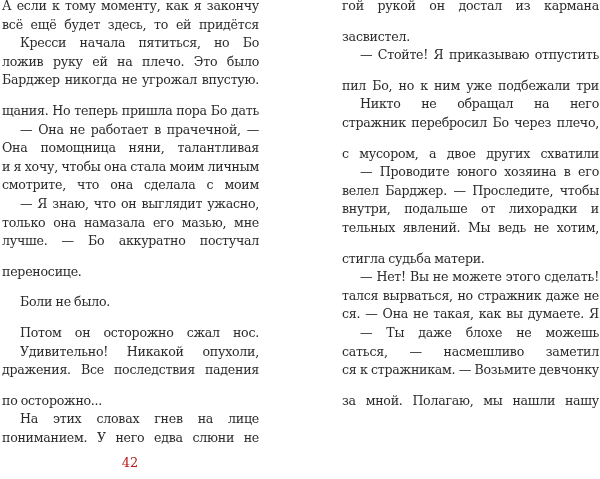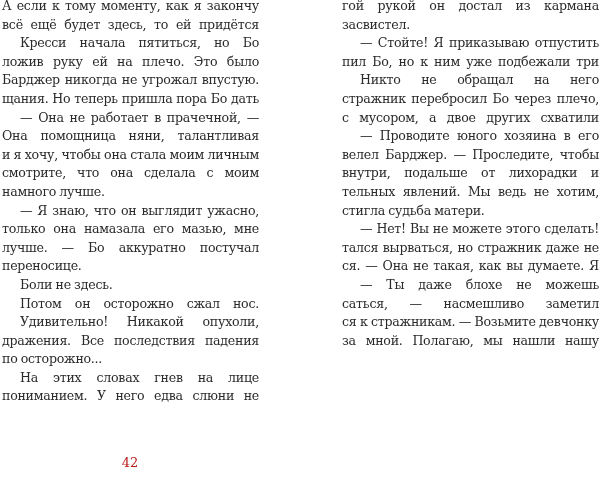--- a/index.html
+++ b/index.html
@@ -40,21 +40,21 @@
       left: 42px;
       width: 257px;
     }
     .line-wrap {
       display: block;
       text-align: justify;
       text-align-last: justify;
       overflow: hidden;
       height: 18.6px;
     }
-    .line-wrap.last { text-align-last: left; }
+    .line-wrap.last { text-align-last: left; margin-top: 12px; }
     .line-wrap.indent { padding-left: 18px; }
 
     .page-number {
       position: absolute;
       left: 0;
       width: 260px;
       top: 455px;
       text-align: center;
       font-size: 13px;
       color: #b91c1c;
@@ -68,26 +68,25 @@
       <span class="line-wrap">А если к тому моменту, как я закончу говорить, она</span>
       <span class="line-wrap">всё ещё будет здесь, то ей придётся стирать бельё</span>
       <span class="line-wrap indent">Кресси начала пятиться, но Бо остановил её, по-</span>
       <span class="line-wrap">ложив руку ей на плечо. Это было очень рискованно.</span>
       <span class="line-wrap">Барджер никогда не угрожал впустую. Он давал обе-</span>
       <span class="line-wrap last">щания. Но теперь пришла пора Бо дать своё обещание.</span>
       <span class="line-wrap indent">— Она не работает в прачечной, — сказал он. —</span>
       <span class="line-wrap">Она помощница няни, талантливая целительница,</span>
       <span class="line-wrap">и я хочу, чтобы она стала моим личным врачом. По-</span>
       <span class="line-wrap">смотрите, что она сделала с моим носом. Мне уже</span>
-      <span class="line-wrap last">намного лучше.</span>
       <span class="line-wrap indent">— Я знаю, что он выглядит ужасно, но, как</span>
       <span class="line-wrap">только она намазала его мазью, мне сразу же стало</span>
       <span class="line-wrap">лучше. — Бо аккуратно постучал пальцем по своей</span>
       <span class="line-wrap last">переносице.</span>
-      <span class="line-wrap indent last">Боли не здесь.</span>
+      <span class="line-wrap indent last">Боли не было.</span>
       <span class="line-wrap indent last">Потом он осторожно сжал нос. Ничего.</span>
       <span class="line-wrap indent">Удивительно! Никакой опухоли, никакого раз-</span>
       <span class="line-wrap">дражения. Все последствия падения исчезли будто</span>
       <span class="line-wrap last">по осторожно...</span>
       <span class="line-wrap indent">На этих словах гнев на лице Барджера сменился</span>
       <span class="line-wrap">пониманием. У него едва слюни не потекли. И кровь</span>
     </div>
   <div class="page-number">42</div>
 </div>
 

